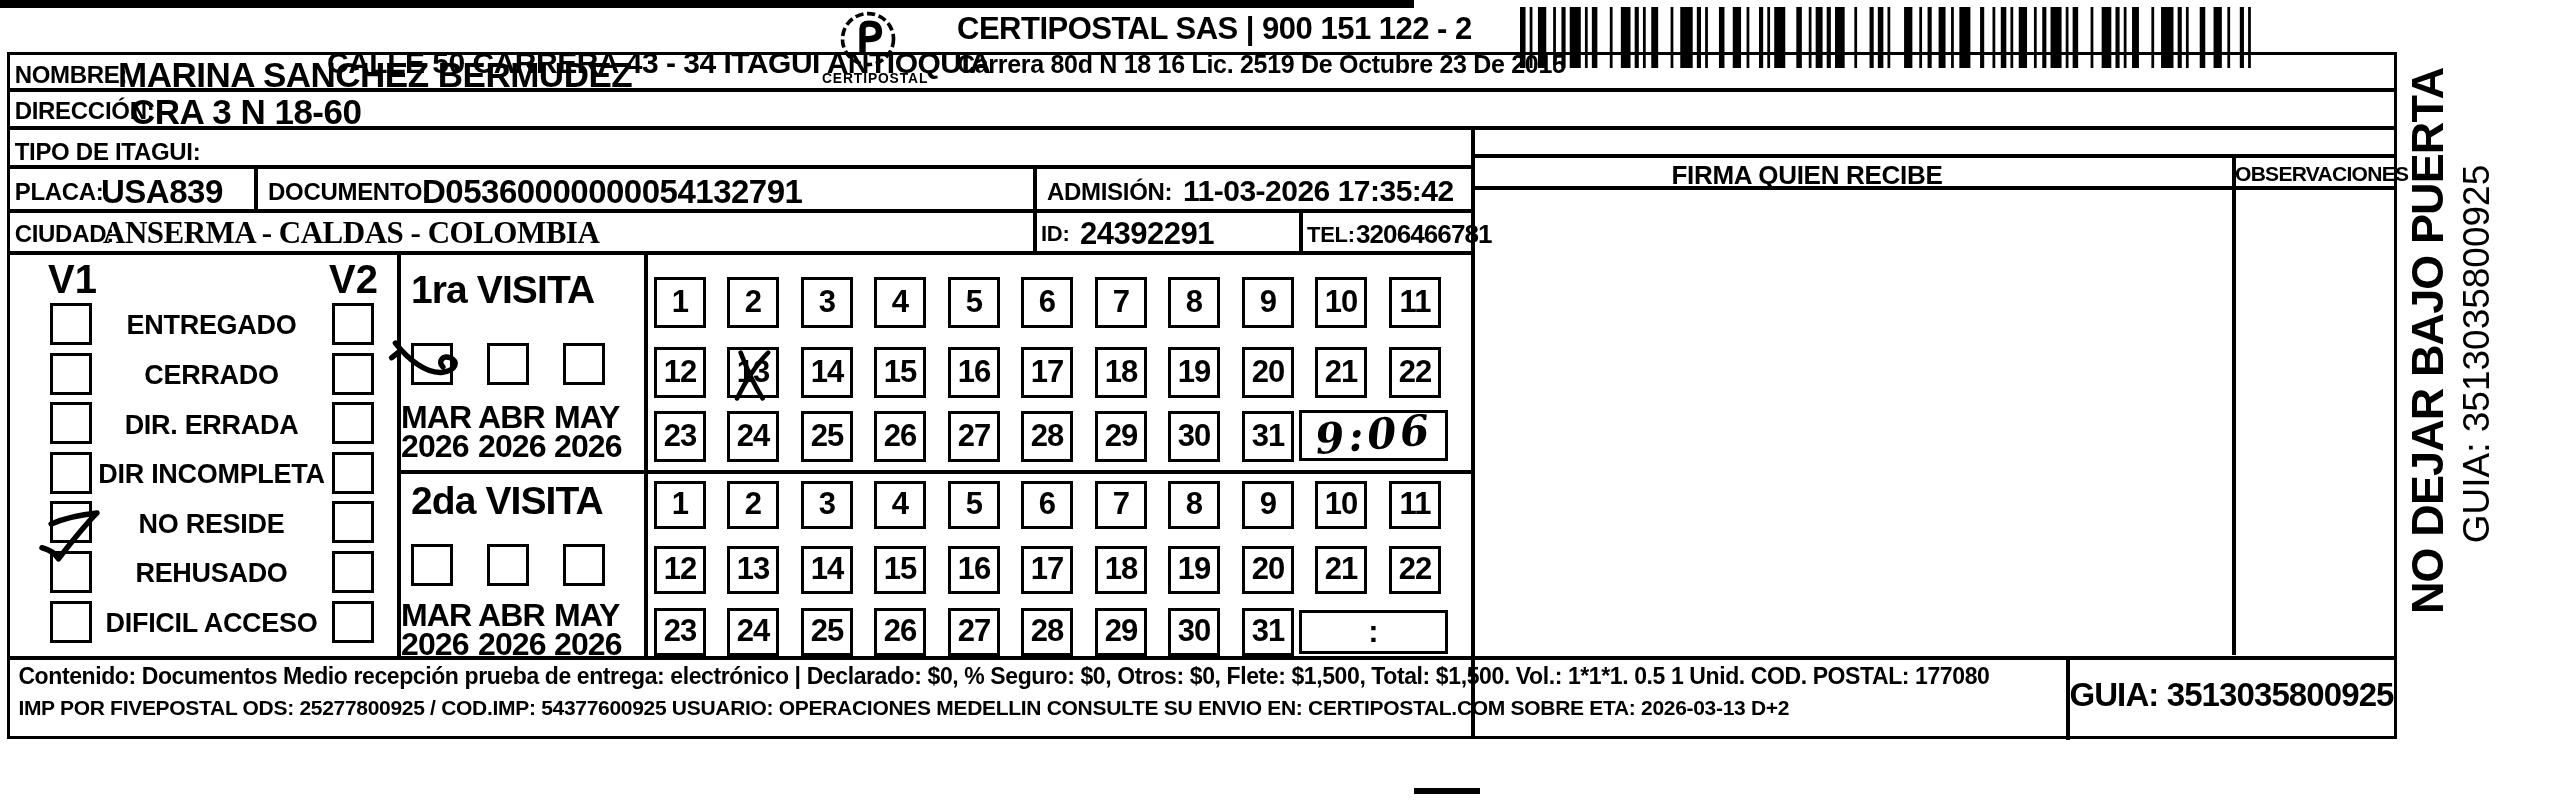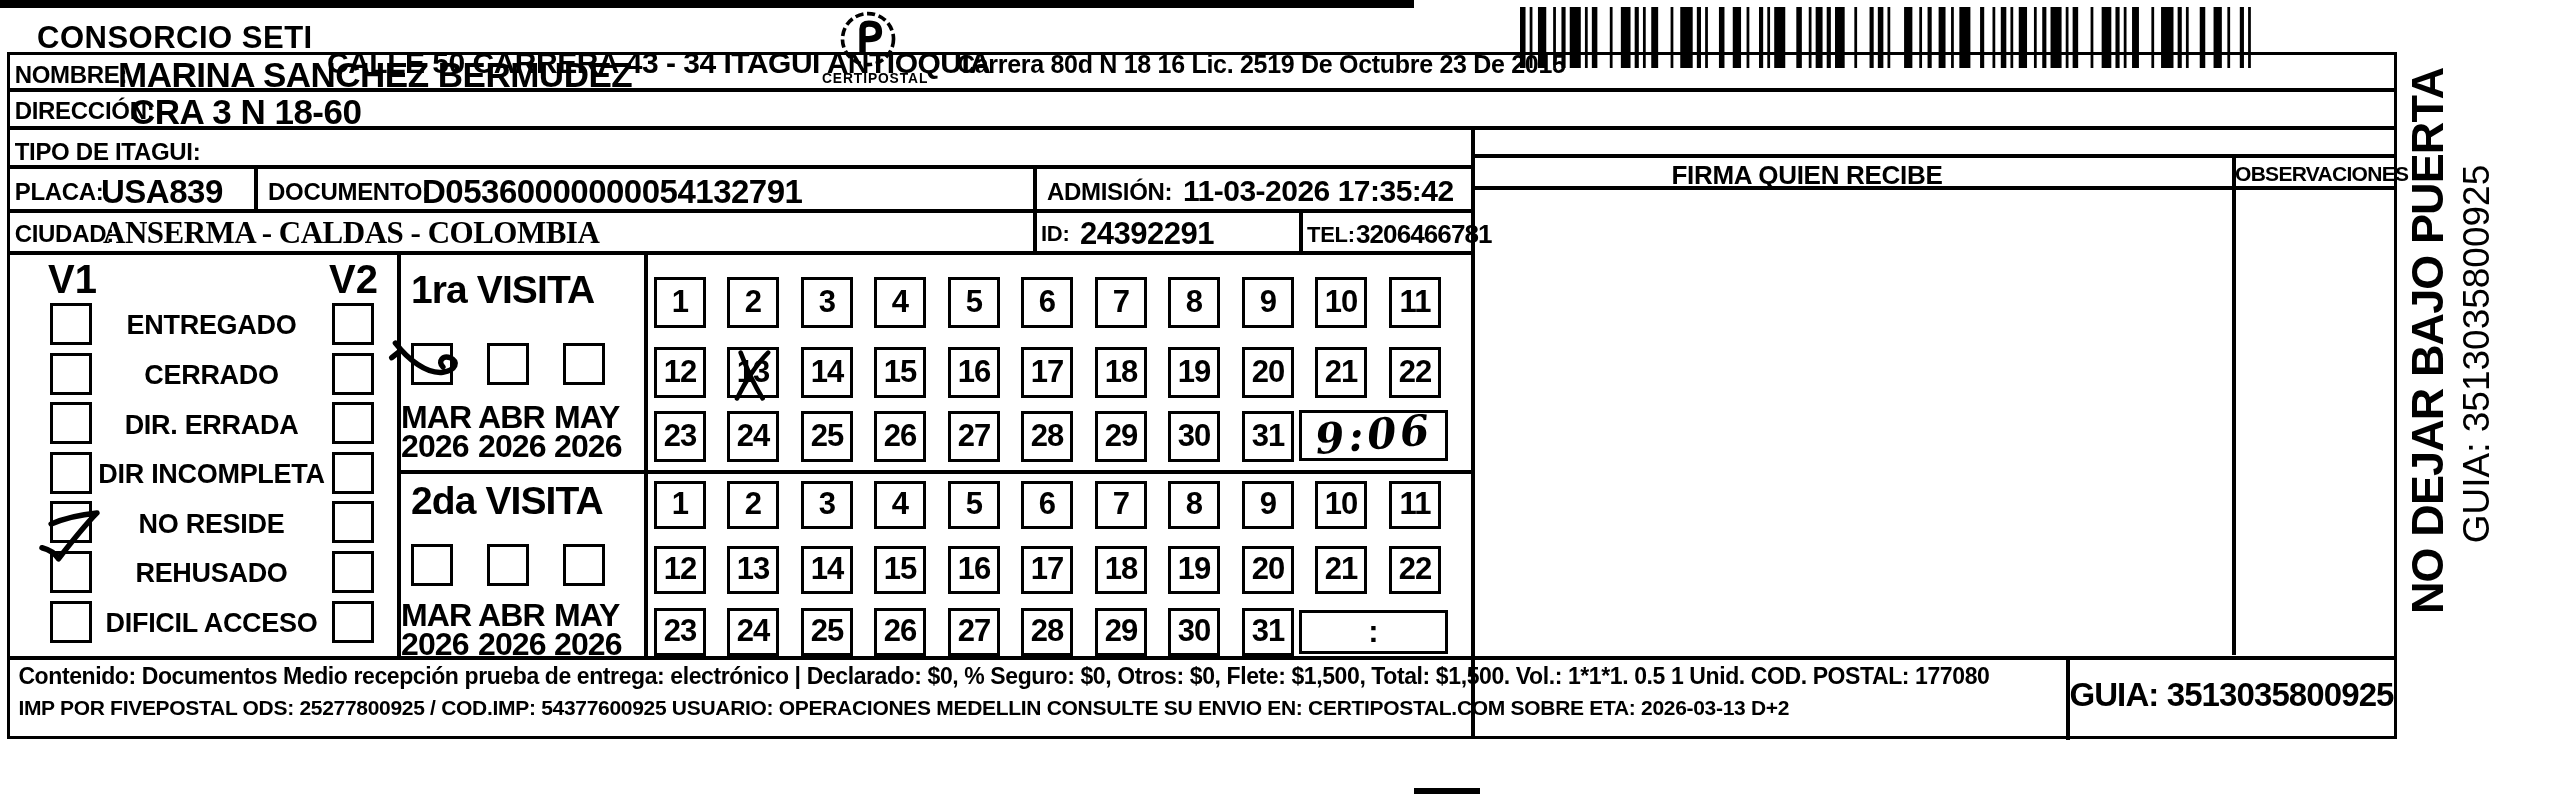--- a/index.html
+++ b/index.html
@@ -21,33 +21,33 @@
   svg.mark path{fill:none;stroke:#000;stroke-width:6;stroke-linecap:round;stroke-linejoin:round;}
 </style>
 </head>
 <body>
 
 <div id="page">
 
   <div class="abs" style="left:0;top:0;width:1414px;height:8.3px;background:#000;"></div>
   <div class="abs" style="left:1414px;top:788px;width:66px;height:5.5px;background:#000;"></div>
 
-  <div class="abs" style="left:37px;top:20px;font-size:31px;font-weight:700;letter-spacing:0.5px;">CONSORCIO SETI</div>
 
   <div class="abs" style="left:327px;top:46px;font-size:30px;font-weight:700;letter-spacing:-0.5px;white-space:nowrap;">CALLE 50 CARRERA 43 - 34 ITAGUI ANTIOQUIA</div>
 
   <div class="abs" style="left:822px;top:9.2px;width:92px;text-align:center;">
     <svg width="92" height="62" viewBox="0 0 100 68">
       <circle cx="50" cy="33" r="28" fill="none" stroke="#000" stroke-width="4" stroke-dasharray="9 4"></circle>
       <path d="M 44 48 L 44 22 Q 44 16 51 16 Q 62 16 62 25 Q 62 33 51 33 L 44 33" fill="none" stroke="#000" stroke-width="7"></path>
     </svg>
     <div style="font-size:13.8px;font-weight:700;letter-spacing:0.9px;margin-top:-3.7px;">CERTIPOSTAL</div>
     <div style="font-size:8.3px;letter-spacing:0.9px;">—·——·—</div>
   </div>
 
+  <div class="abs" style="left:957px;top:11px;font-size:31px;font-weight:700;letter-spacing:-0.5px;white-space:nowrap;">CERTIPOSTAL SAS | 900 151 122 - 2</div>
   <div class="abs" style="left:957px;top:50px;font-size:25px;font-weight:700;letter-spacing:-0.3px;white-space:nowrap;">Carrera 80d N 18 16  Lic. 2519 De Octubre 23 De 2015</div>
 
   <svg id="barcode" class="abs" style="left:1520px;top:7.3px;" width="735" height="61" viewBox="0 0 532 66" preserveAspectRatio="none">
       <rect x="0" y="0" width="4" height="66" fill="#000"></rect>
       <rect x="7" y="0" width="2" height="66" fill="#000"></rect>
       <rect x="13" y="0" width="6" height="66" fill="#000"></rect>
       <rect x="24" y="0" width="2" height="66" fill="#000"></rect>
       <rect x="30" y="0" width="3" height="66" fill="#000"></rect>
       <rect x="36" y="0" width="8" height="66" fill="#000"></rect>
       <rect x="47" y="0" width="2" height="66" fill="#000"></rect>

